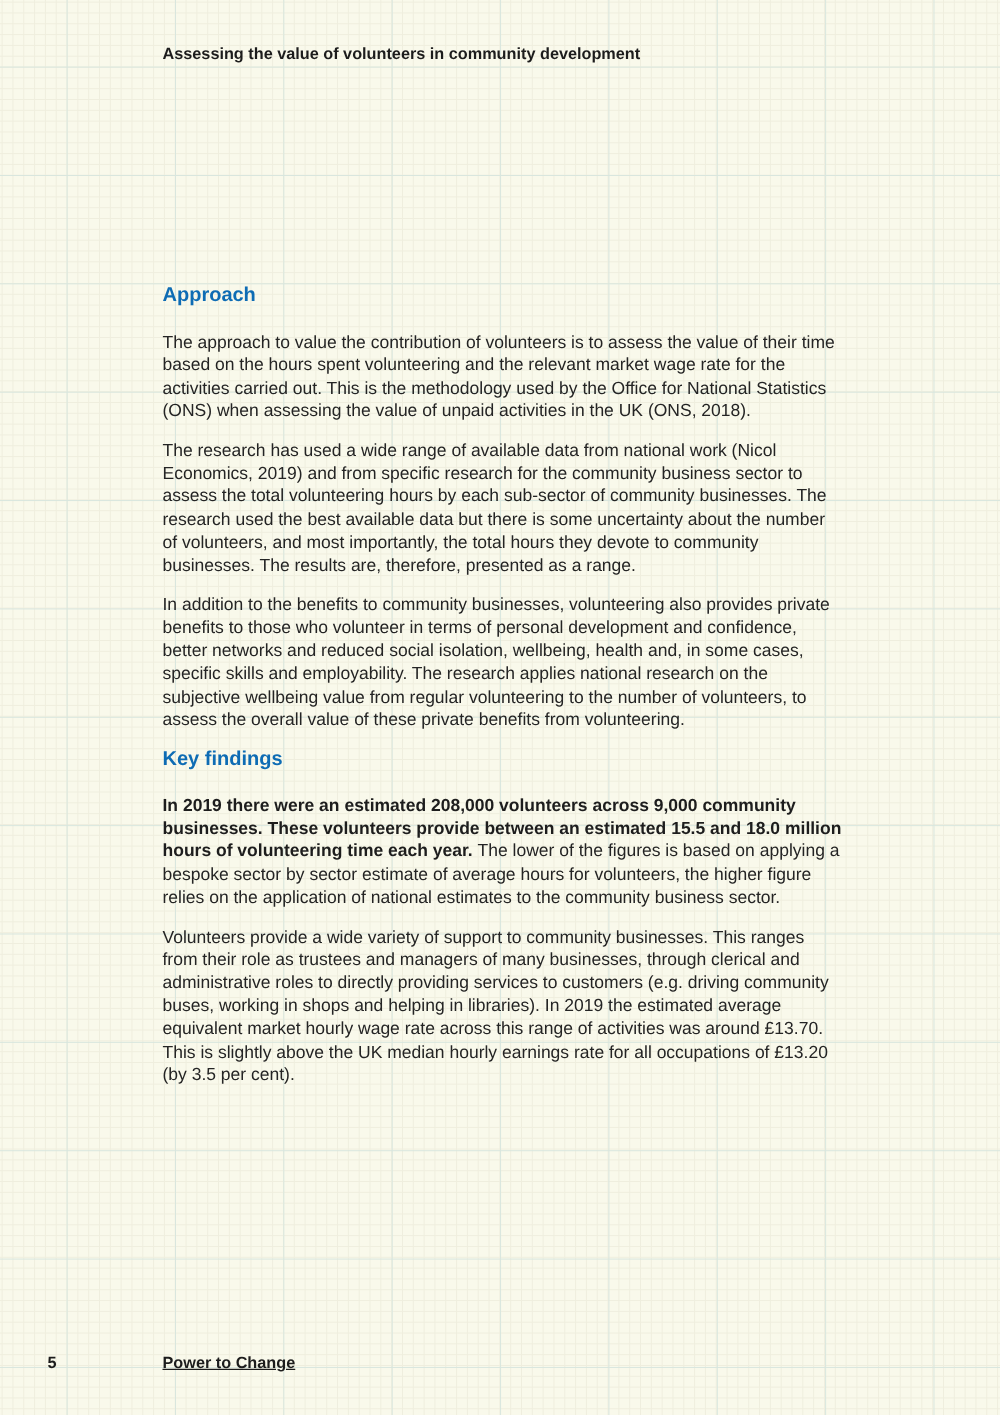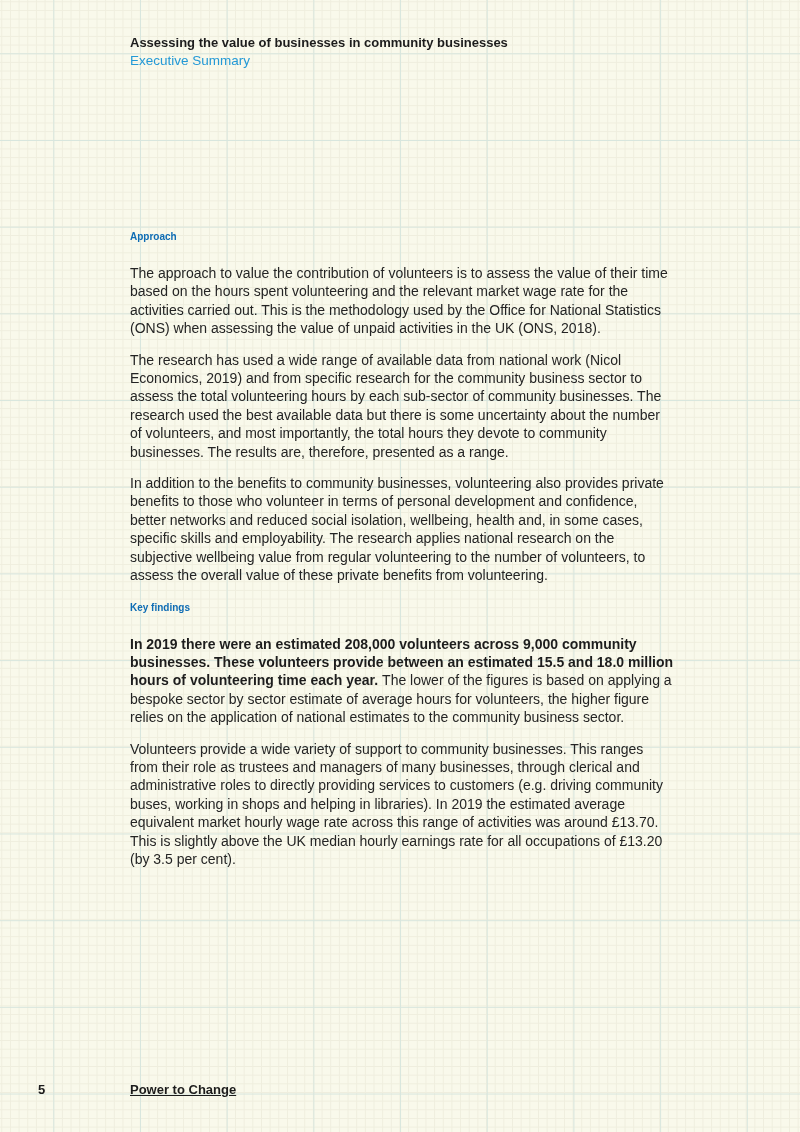--- a/index.html
+++ b/index.html
@@ -41,21 +41,21 @@
     line-height: 15px;
     margin-top: 3px;
   }
   .content {
     position: absolute;
     left: 130px;
     top: 227px;
     width: 545px;
   }
   .section-heading {
-    font-size: 10px;
+    font-size: 16px;
     font-weight: 700;
     color: #0e6cb4;
     line-height: 19px;
     margin: 0 0 18px 0;
   }
   .section-heading.key-findings {
     margin-top: 11px;
   }
   .content p {
     font-size: 14px;
@@ -91,22 +91,21 @@
     color: #1c1c1c;
     text-decoration: underline;
   }
 </style>
 </head>
 <body>
 
 <div class="page">
 
   <header class="doc-header">
-    <div class="doc-title">Assessing the value of businesses in community businesses</div>
-    <div class="doc-subtitle">Executive Summary</div>
+    <div class="doc-title">Assessing the value of volunteers in community development</div>
   </header>
 
   <main class="content">
 
     <h2 class="section-heading">Approach</h2>
 
     <p>The approach to value the contribution of volunteers is to assess the value of their time based on the hours spent volunteering and the relevant market wage rate for the activities carried out. This is the methodology used by the Office for National Statistics (ONS) when assessing the value of unpaid activities in the UK (ONS, 2018).</p>
 
     <p>The research has used a wide range of available data from national work (Nicol Economics, 2019) and from specific research for the community business sector to assess the total volunteering hours by each sub-sector of community businesses. The research used the best available data but there is some uncertainty about the number of volunteers, and most importantly, the total hours they devote to community businesses. The results are, therefore, presented as a range.</p>
 

